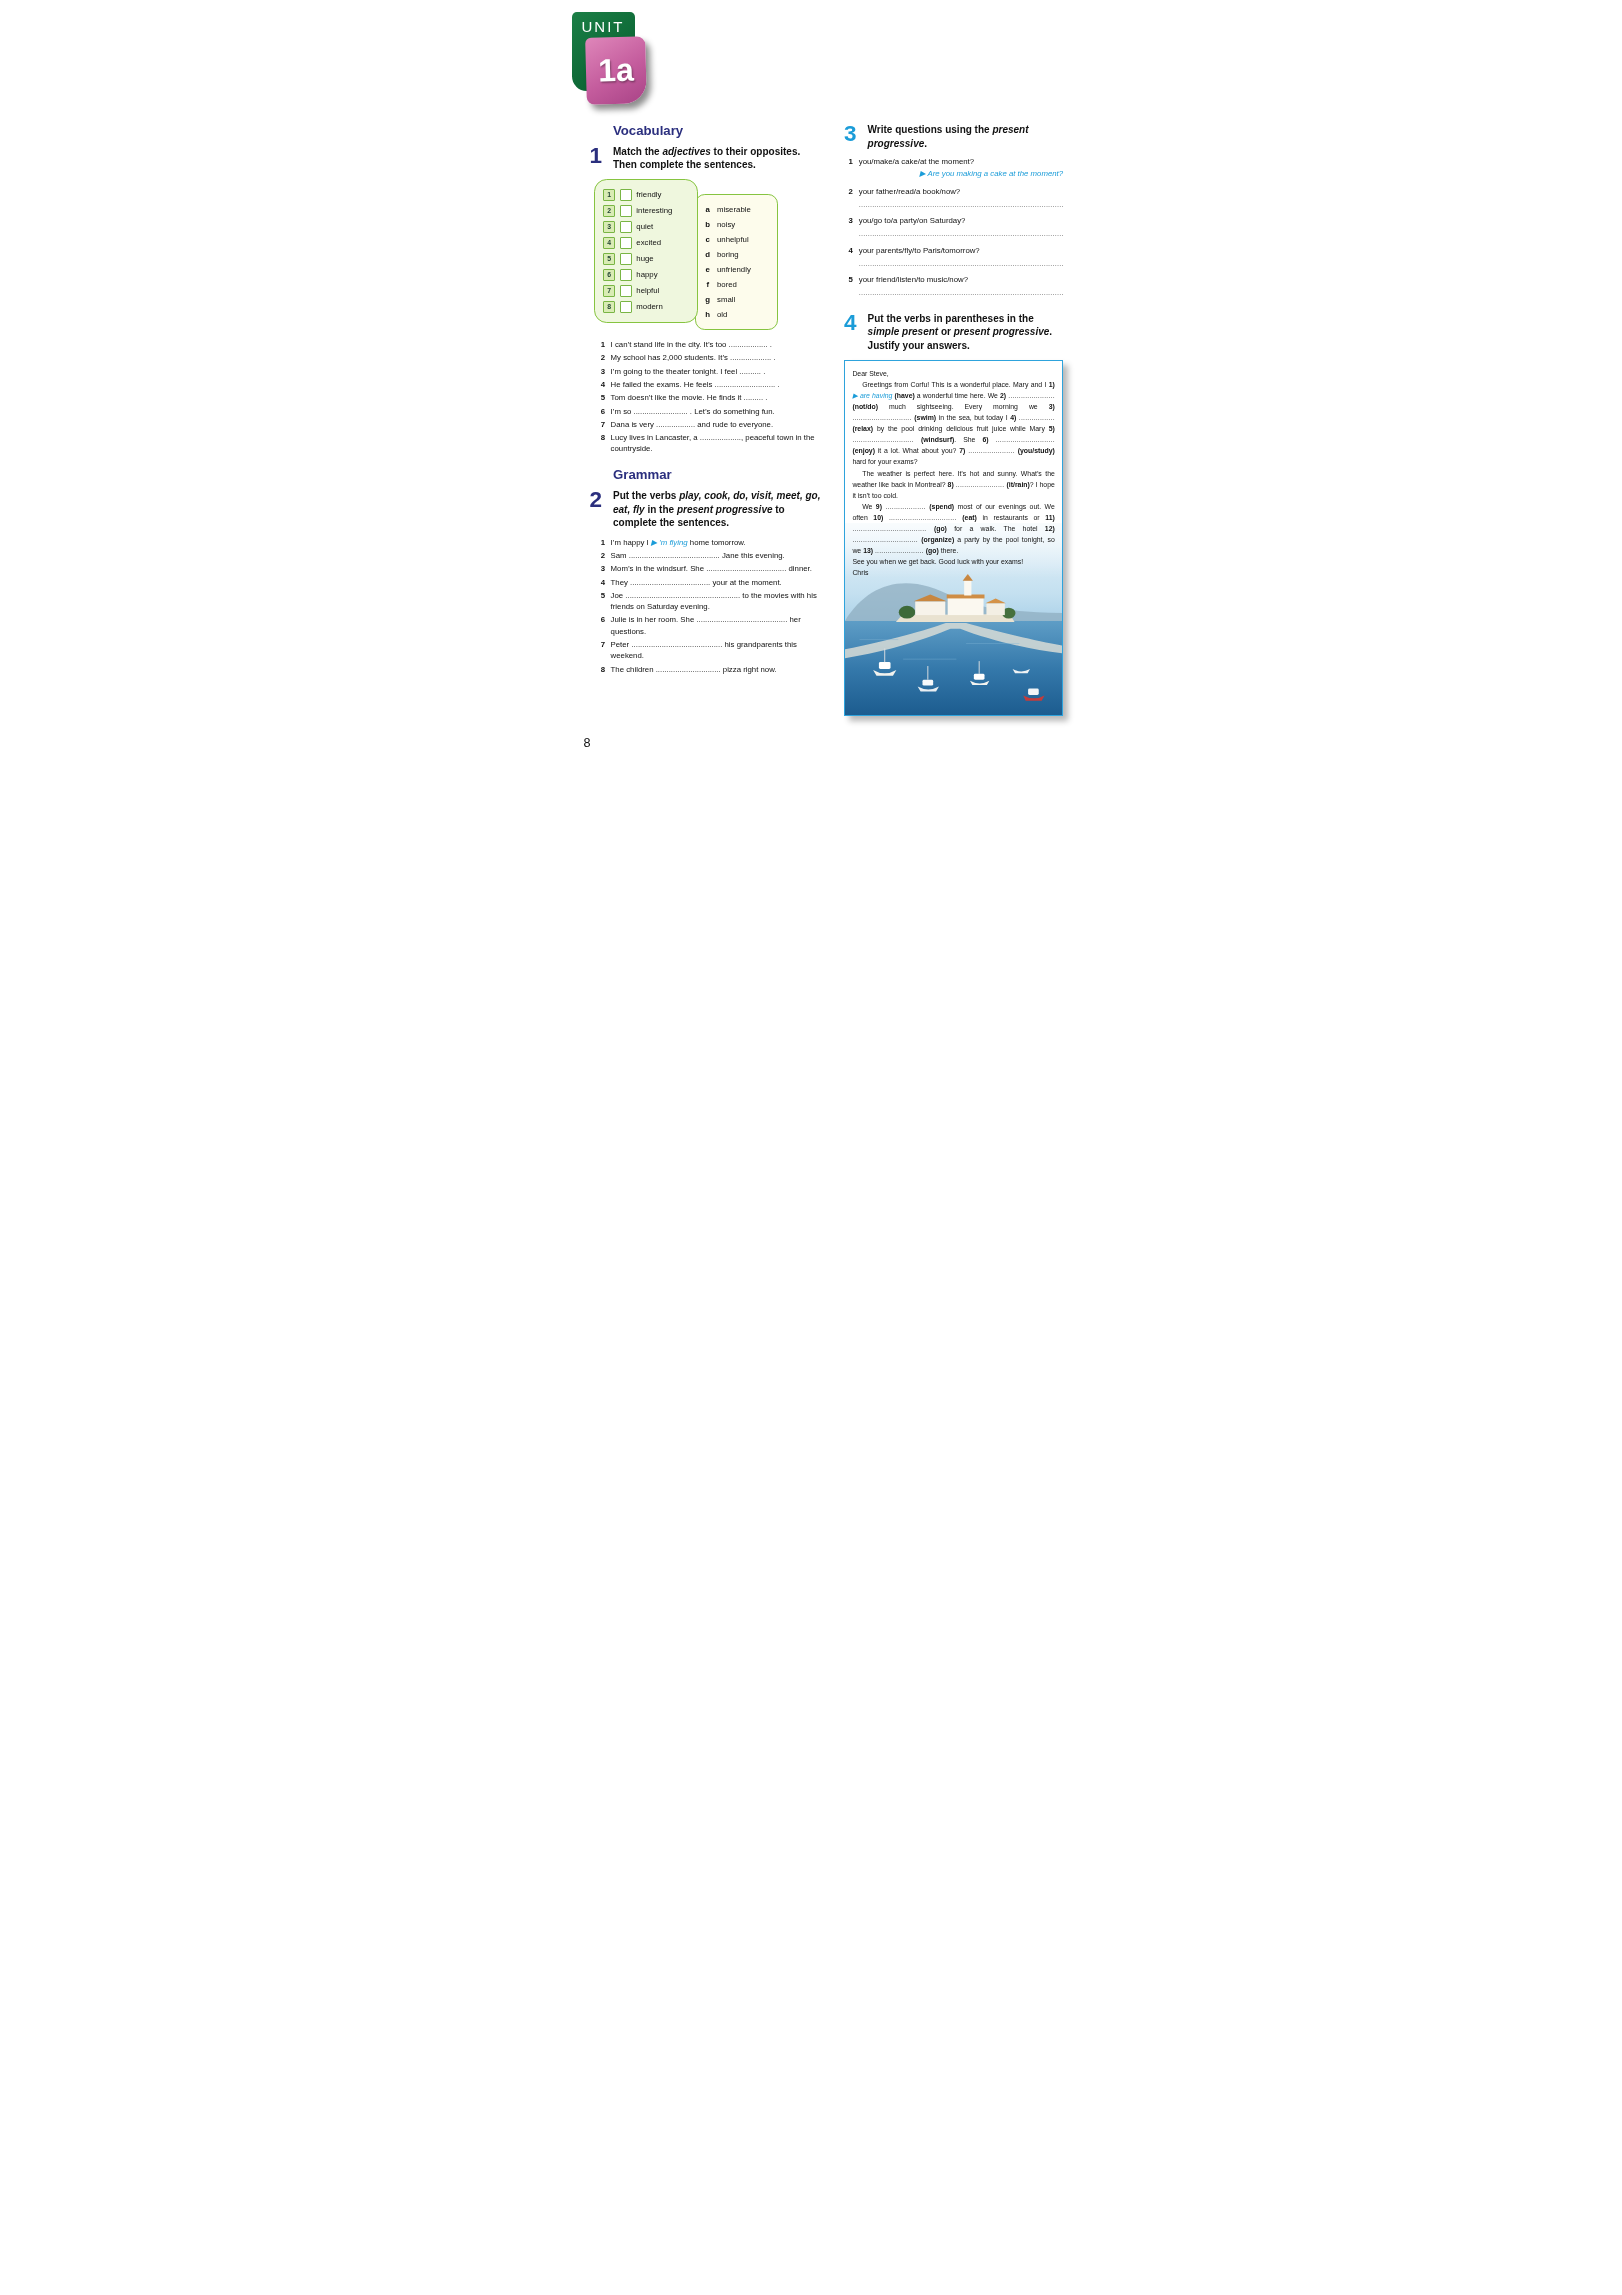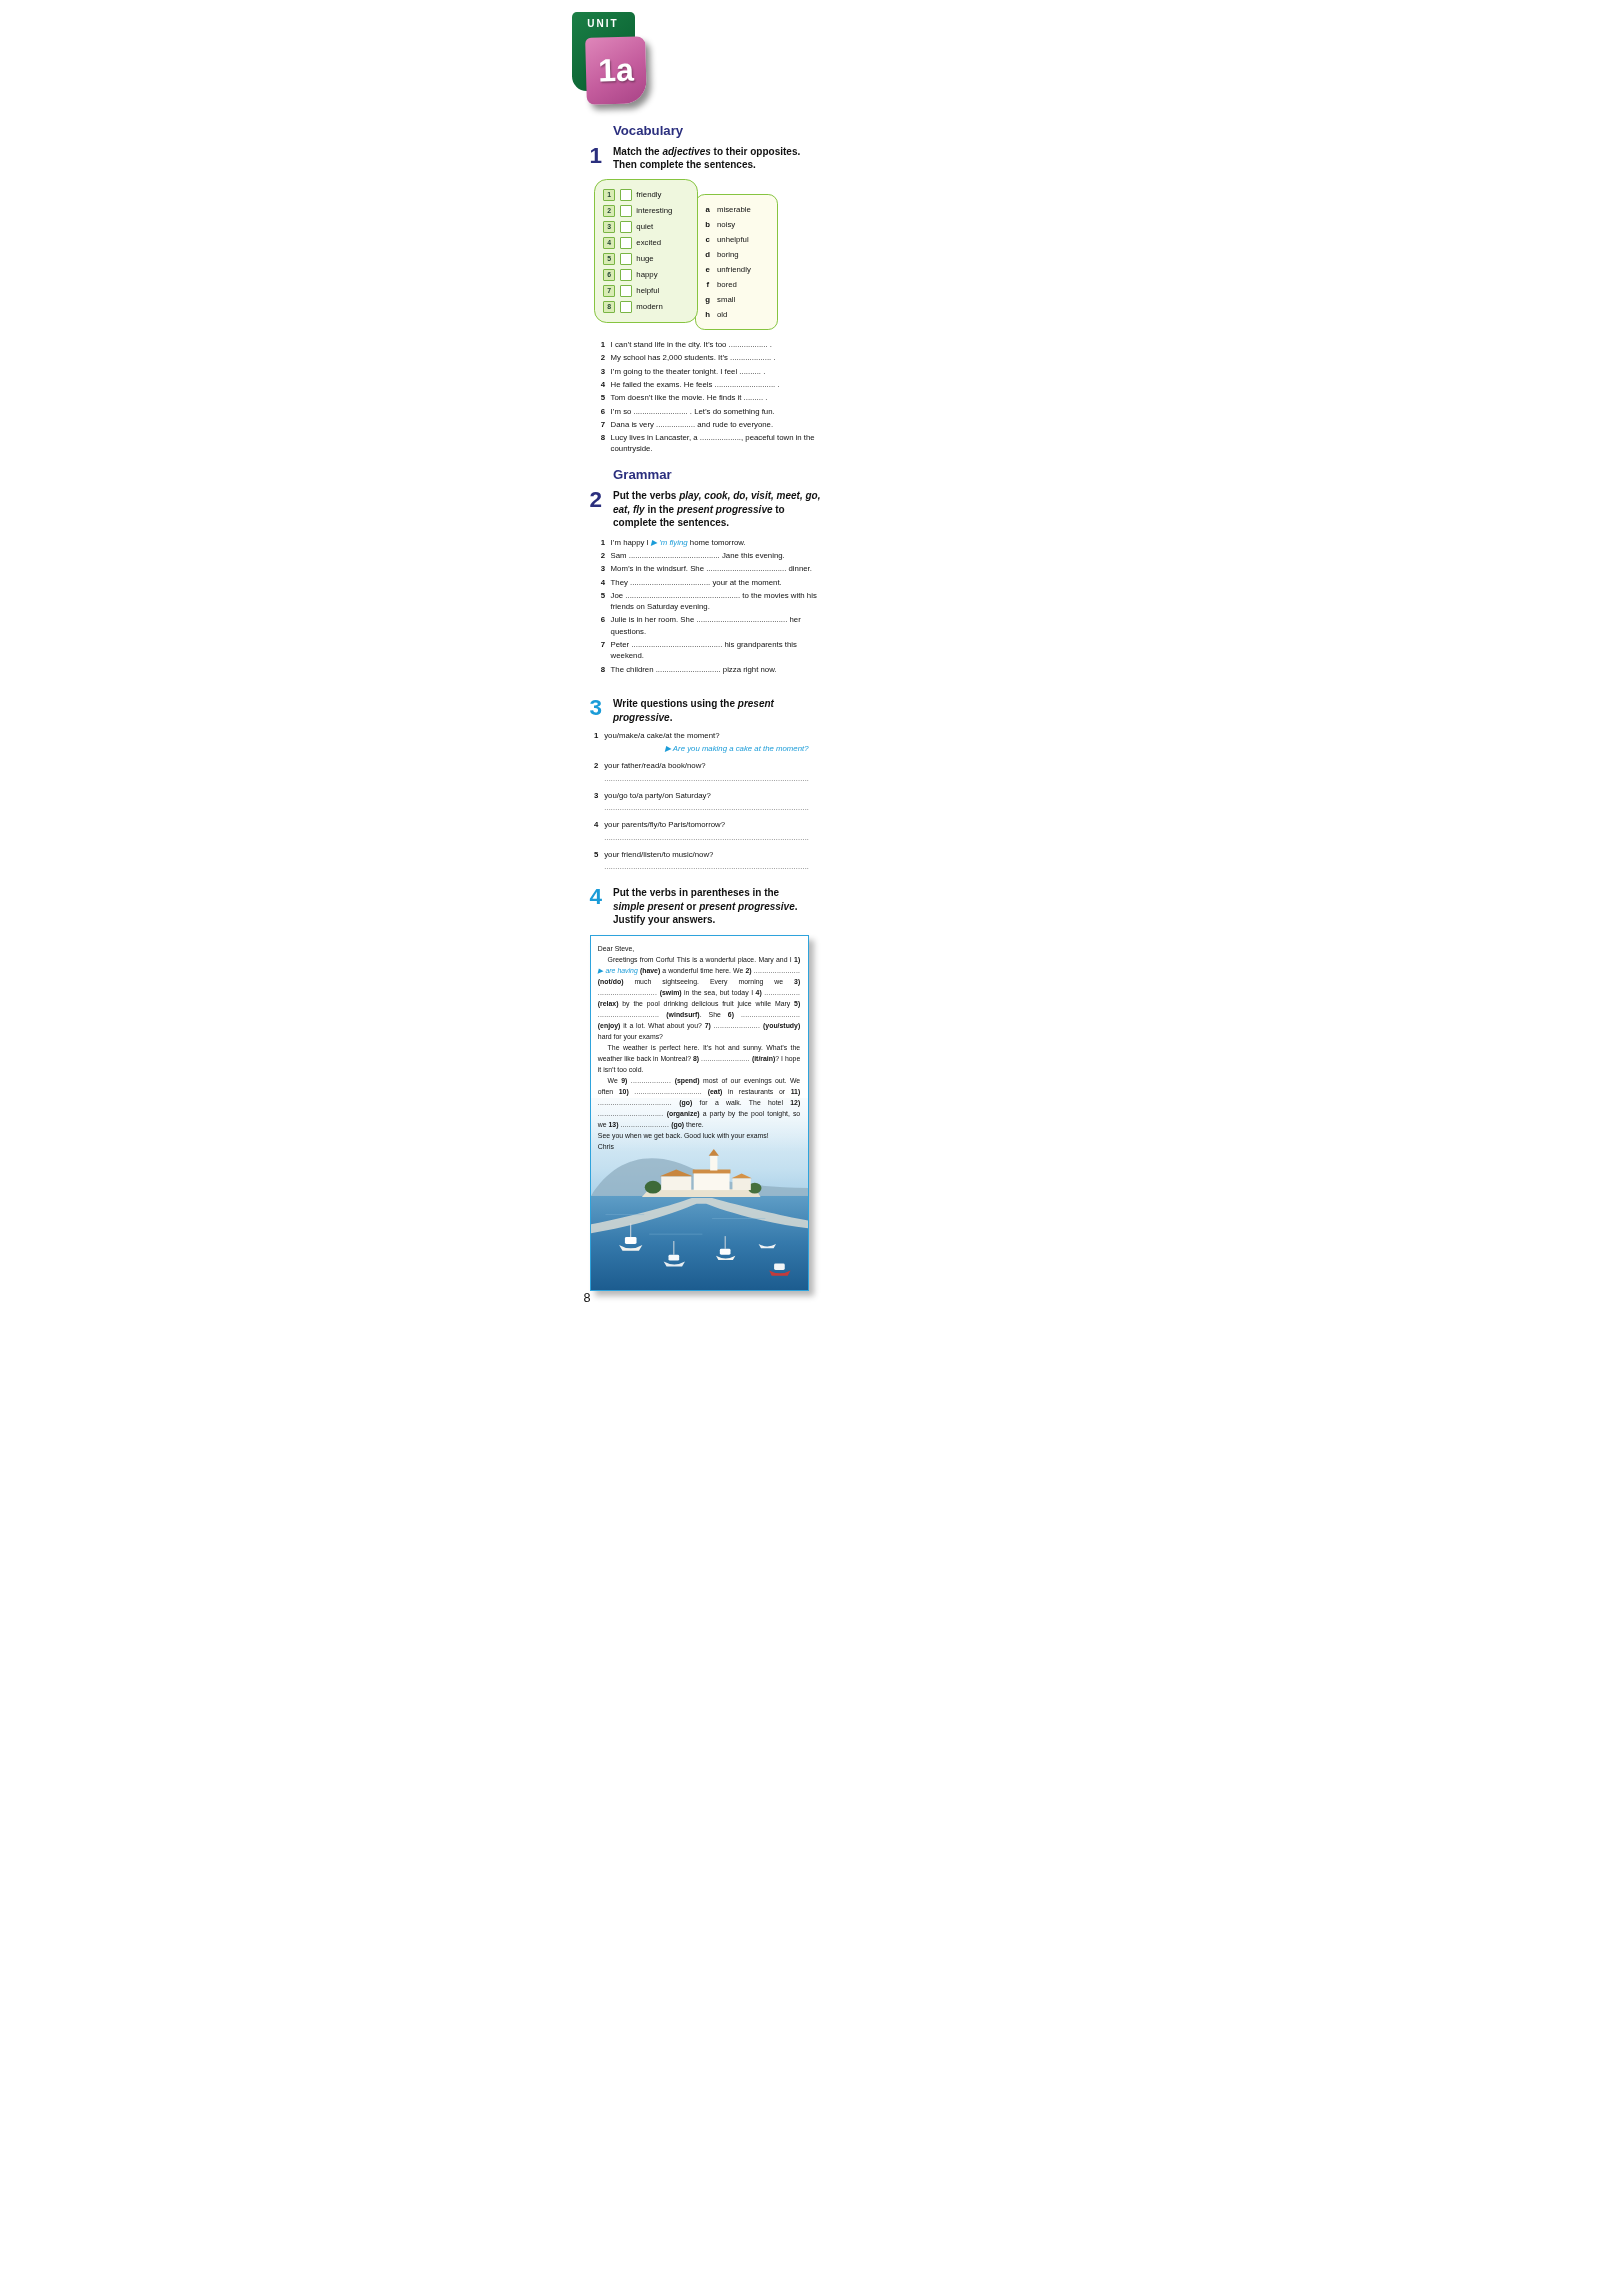--- a/index.html
+++ b/index.html
@@ -16,33 +16,33 @@
     overflow: hidden;
   }
 
   
   .unit-badge { position: absolute; top: 11.8px; left: 31px; width: 86px; height: 105px; }
   .unit-green {
     position: absolute; top: 0; left: 0; width: 63px; height: 79px;
     background: linear-gradient(140deg, #1b7f46 0%, #0f6b38 55%, #0a5c2f 100%);
     border-radius: 4.9px 4.9px 4.9px 14.7px;
   }
-  .unit-label { display: block; text-align: center; margin-top: 5.9px; color: #fff; font-weight: 700; font-size: 10px; letter-spacing: 2px; }
+  .unit-label { display: block; text-align: center; margin-top: 5.9px; color: #fff; font-weight: 400; font-size: 15px; letter-spacing: 2px; }
   .unit-pink {
     position: absolute; left: 14.7px; top: 25.5px; width: 60px; height: 67px;
     background: linear-gradient(150deg, #df87ba 0%, #c45c9d 55%, #a84386 100%);
     border-radius: 5.9px 8.8px 22.5px 7.8px;
     box-shadow: 4.4px 5.4px 6.9px rgba(0,0,0,0.45);
     display: flex; align-items: center; justify-content: center;
     transform: rotate(-1.5deg);
   }
   .unit-number { font-size: 32px; font-weight: 700; color: #fff; text-shadow: 1px 1.5px 2px rgba(0,0,0,0.35); }
 
   
-  .columns { display: flex; gap: 19.6px; margin-top: 123px; flex-direction: column; }
+  .columns { display: flex; gap: 19.6px; margin-top: 123px; }
   .col-left { width: 235px; flex: none; }
   .col-right { width: 219px; flex: none; }
 
   .section-heading { color: #2b2f7e; font-size: 13.2px; font-weight: 700; margin: 0 0 6.9px 23.5px; }
   .section-heading.grammar { margin-top: 12.7px; }
 
   .exercise { display: flex; gap: 5.9px; margin-bottom: 6.9px; }
   .ex-num { flex: none; width: 17.6px; font-size: 22.5px; font-weight: 700; line-height: 0.95; text-align: left; }
   .ex-num.navy { color: #2b2f7e; }
   .ex-num.blue { color: #1b9cd8; }

